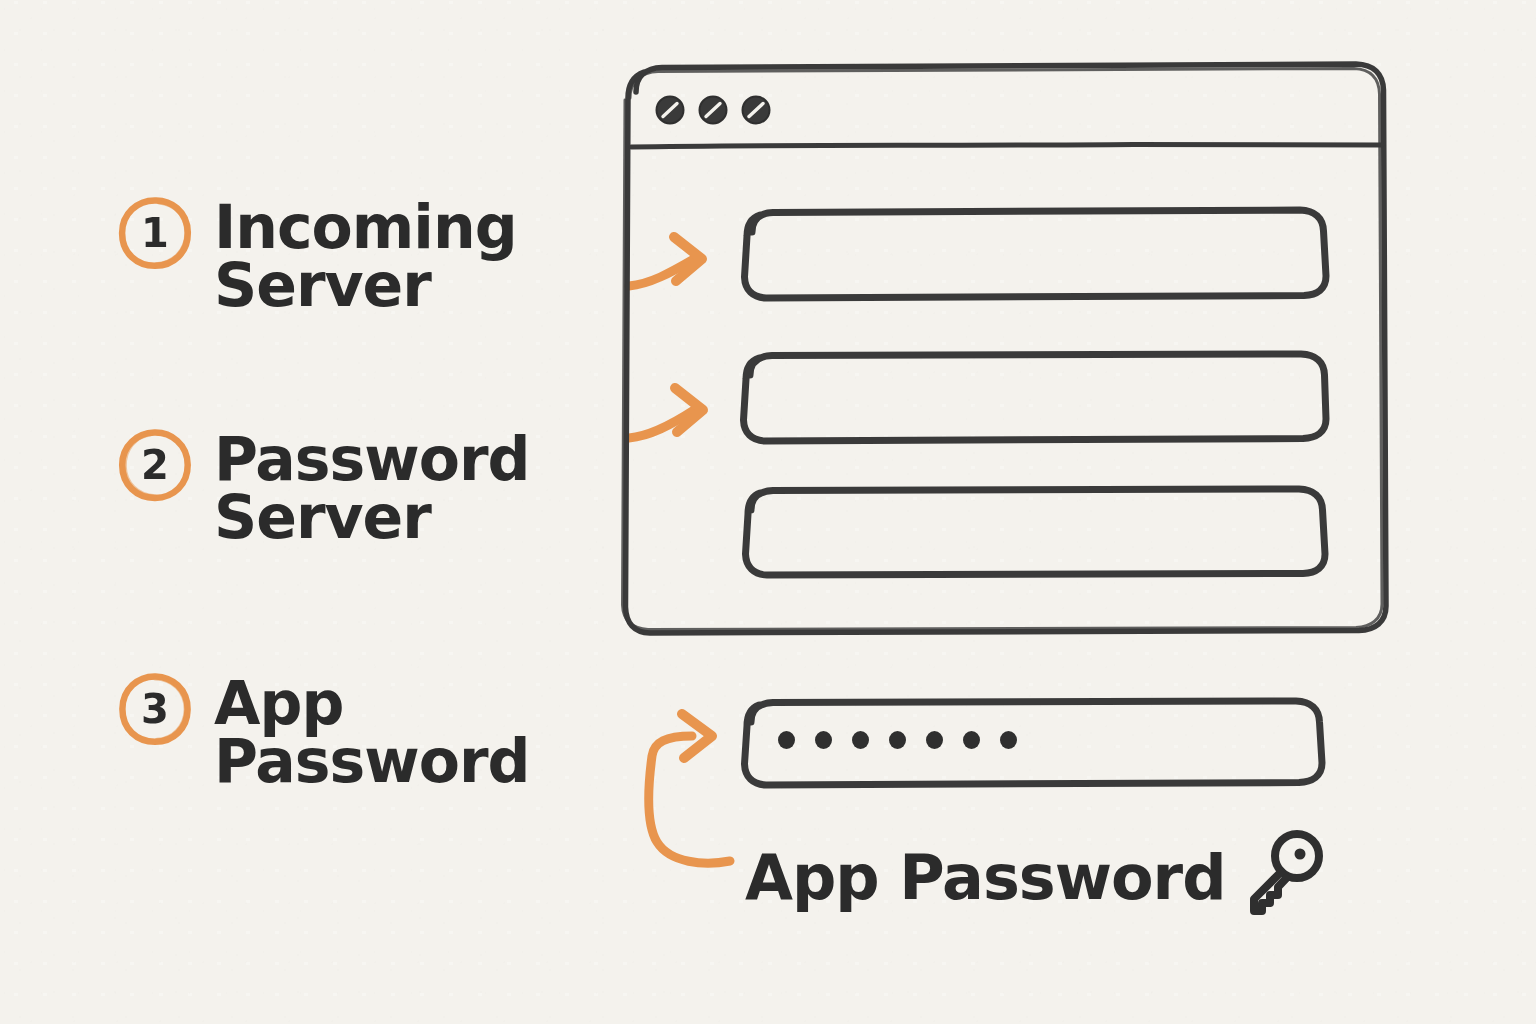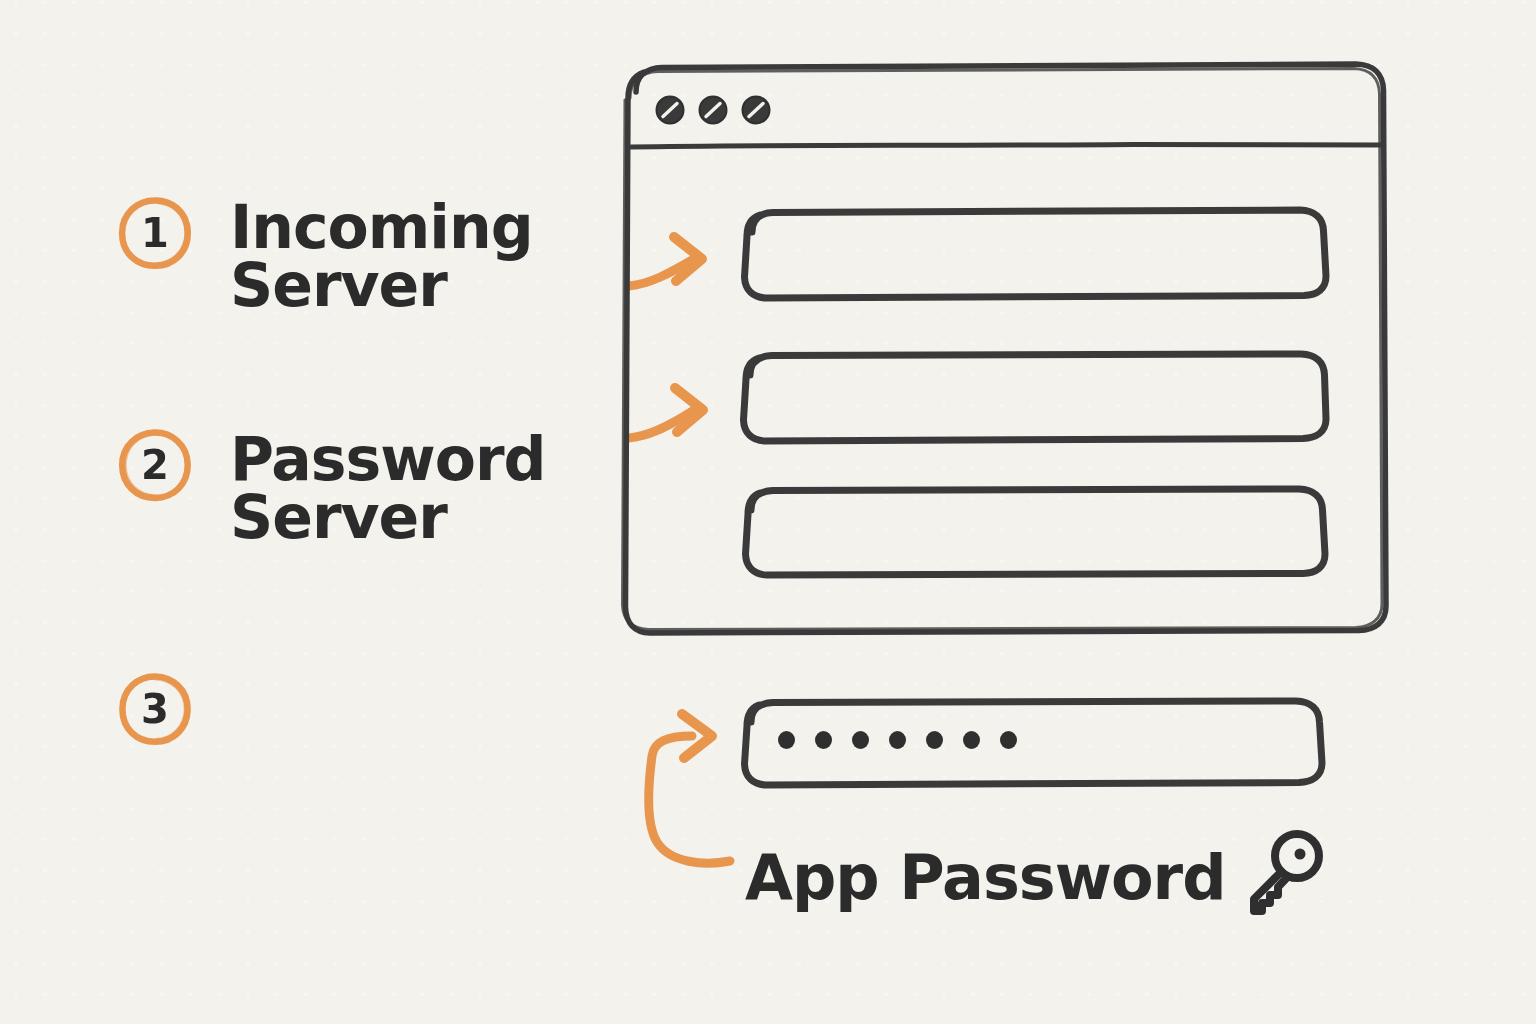--- a/index.html
+++ b/index.html
@@ -49,21 +49,21 @@
     display: flex;
     align-items: center;
     justify-content: center;
     font-size: 40px;
     font-weight: 600;
     color: #2b2b2b;
     letter-spacing: 0;
     line-height: 1;
   }
   .step-label {
-    margin-left: 38px;
+    margin-left: 22px;
     font-size: 60px;
     line-height: .97;
     font-weight: 600;
     color: #2b2b2b;
     letter-spacing: -1px;
     white-space: pre-line;
     padding-top: 2px;
   }
 
   
@@ -155,20 +155,22 @@
   </div>
 
   <div class="step" style="left:118px; top:672px;">
     <div class="step-badge">
       <svg width="74" height="74" viewBox="0 0 74 74" aria-hidden="true">
         <path d="M37.5 4.4 C54 4.8 69.8 17 69.6 37.4 C69.4 56 55.5 69.8 37 69.8 C18.8 69.8 4.4 57 4.4 37 C4.4 17.2 20 4 37.5 4.4 Z" fill="none" stroke="#e8954e" stroke-width="6.5" stroke-linecap="round"></path>
         <path d="M37 6.4 C54.5 6.6 67.8 19.5 67.6 37.6 C67.4 54 55 67 39 67.8" fill="none" stroke="#e8954e" stroke-width="4" stroke-linecap="round" opacity=".5"></path>
       </svg>
       <div class="step-num">3</div>
     </div>
+    <div class="step-label">App
+Password</div>
   </div>
 
   <div class="arrow" style="left:626px; top:228px;">
     <svg width="110" height="80" viewBox="0 0 110 80">
       <path d="M3 58 C24 56 44 45 68 31" fill="none" stroke="#e8954e" stroke-width="9" stroke-linecap="round"></path>
       <path d="M48 9 L76 31 L50 53" fill="none" stroke="#e8954e" stroke-width="10" stroke-linecap="round" stroke-linejoin="round"></path>
     </svg>
   </div>
 
   <div class="arrow" style="left:626px; top:378px;">

